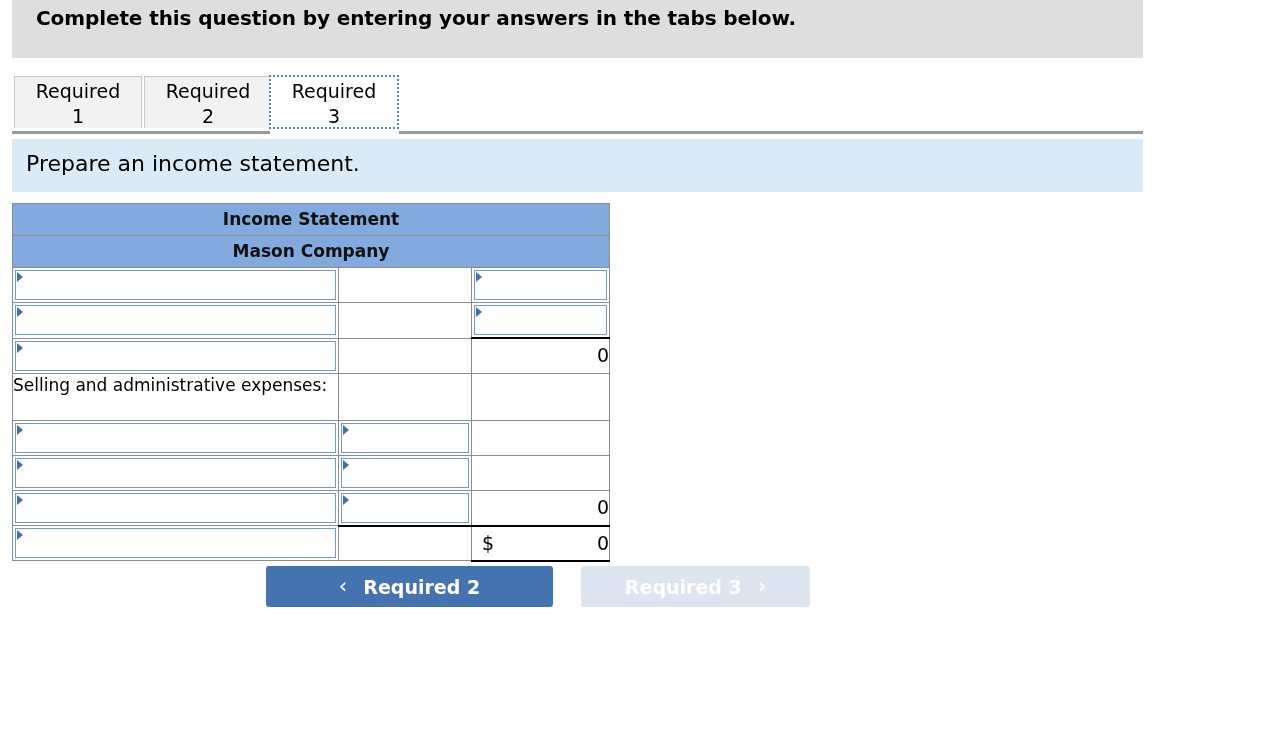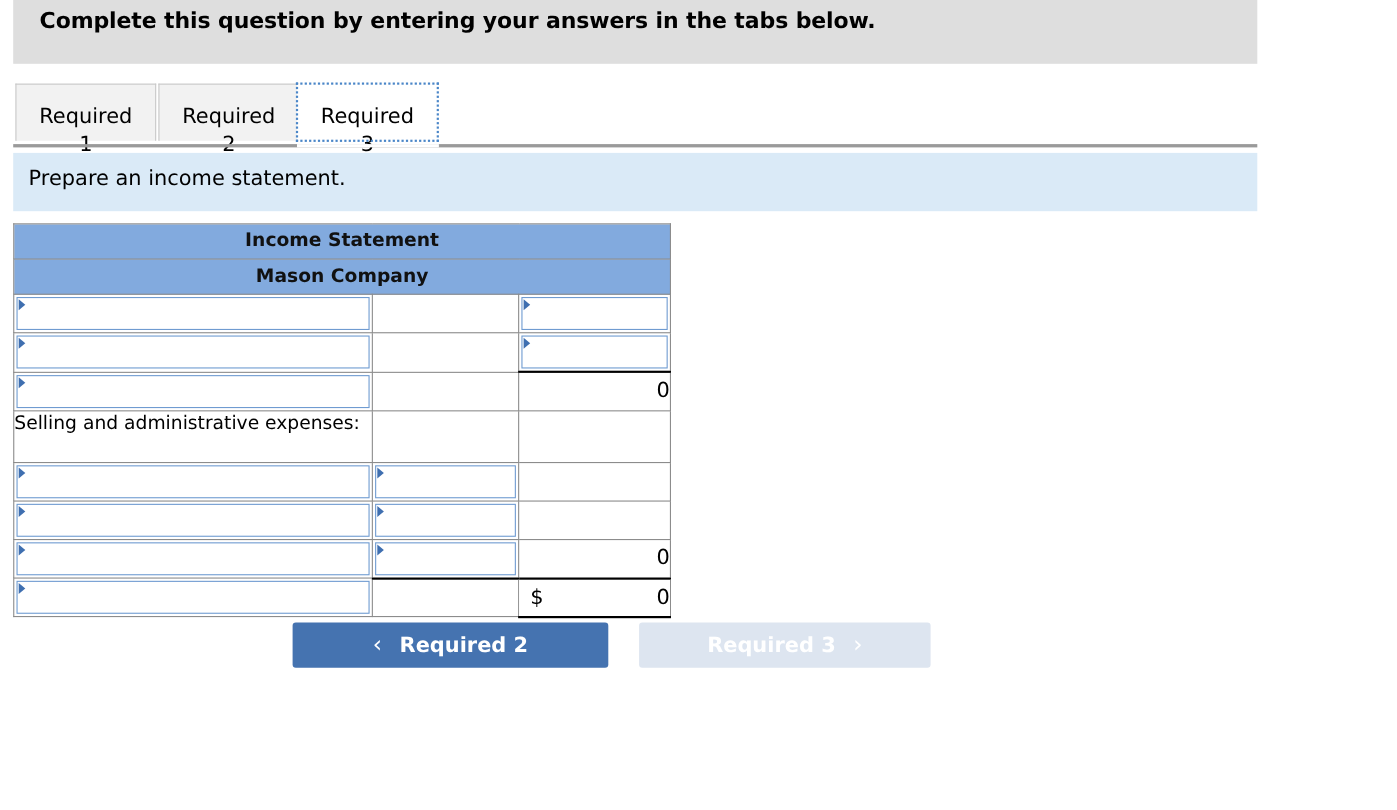--- a/index.html
+++ b/index.html
@@ -47,21 +47,21 @@
     width: 128px;
     height: 52px;
     box-sizing: border-box;
     background: #f2f2f2;
     border: 1px solid #c9c9c9;
     border-bottom: none;
     font-size: 19px;
     color: #000000;
     text-align: center;
     line-height: 25px;
-    padding-top: 17px;
+    padding-top: 2px;
     cursor: pointer;
   }
   .tab .tl1 { display: block; }
   .tab .tl2 { display: block; }
   .tab.active {
     background: #ffffff;
     border: 1px solid #ffffff;
     border-bottom: none;
     outline: 2px dotted #4a86c8;
     outline-offset: -1px;
@@ -95,21 +95,21 @@
     left: 12px;
     top: 139px;
     width: 1131px;
     height: 53px;
     background: #daeaf7;
   }
   .subbanner-text {
     position: absolute;
     left: 14px;
     top: 12px;
-    font-size: 19px;
+    font-size: 22px;
     color: #000000;
     white-space: nowrap;
   }
 
   
   .stmt {
     position: absolute;
     left: 12px;
     top: 203px;
     width: 597px;
@@ -222,21 +222,21 @@
     padding: 0 18px;
     box-sizing: border-box;
   }
   #btn-prev {
     left: 266px;
     width: 287px;
     background: #4573b0;
   }
   #btn-next {
     left: 581px;
-    width: 265px;
+    width: 229px;
     background: #dde5f0;
     cursor: default;
   }
   .chev {
     font-size: 21px;
     font-weight: normal;
     line-height: 1;
     display: inline-block;
   }
 </style>

